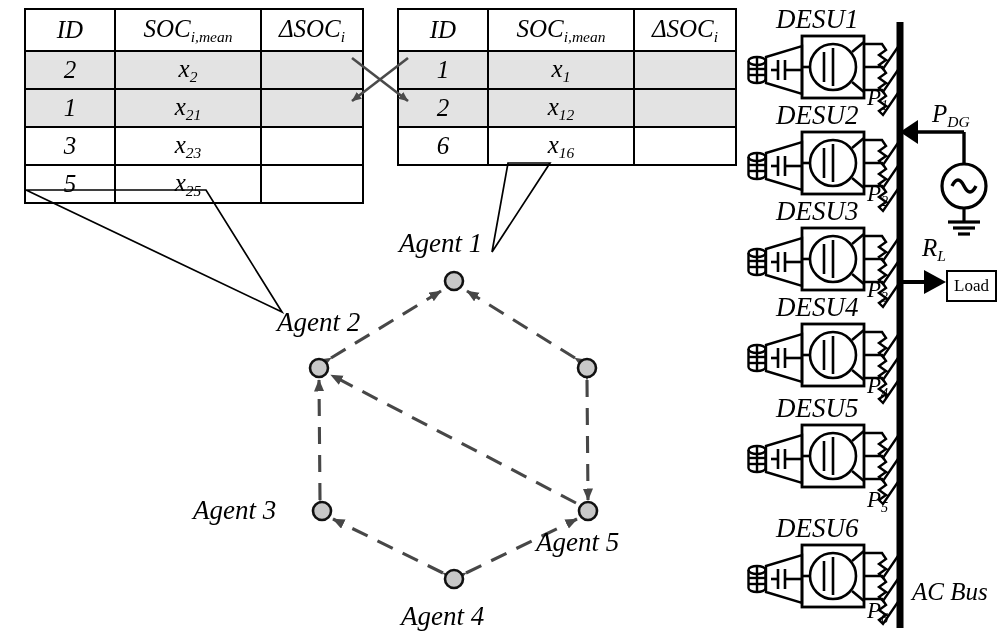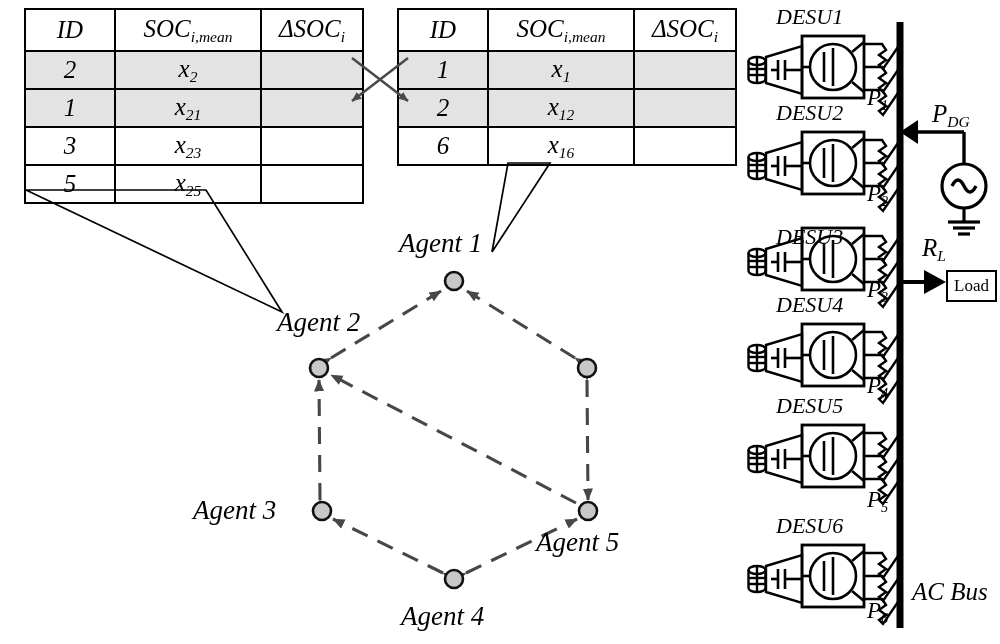--- a/index.html
+++ b/index.html
@@ -17,21 +17,21 @@
   .c-id{width:88px;}
   .c-mean{width:144px;}
   .c-delta{width:100px;border-radius:17px;}
   .sub{font-size:0.62em;vertical-align:-0.32em;font-style:italic;}
   .supvar{font-style:italic;}
 
   
   .alabel{position:absolute;font-style:italic;font-size:27px;white-space:nowrap;}
 
   
-  .desu-label{position:absolute;font-style:italic;font-size:22px;white-space:nowrap;}
+  .desu-label{position:absolute;font-style:italic;font-size:27px;white-space:nowrap;}
   .plabel{position:absolute;font-style:italic;font-size:23px;white-space:nowrap;}
   .plain-label{position:absolute;font-style:italic;font-size:25px;white-space:nowrap;}
   .loadbox{position:absolute;border:2.4px solid #000;background:#fff;
       font-size:17px;font-style:normal;padding:4px 6px;font-family:"Liberation Serif",serif;}
   svg{position:absolute;left:0;top:0;overflow:visible;}
 </style>
 </head>
 <body>
 
 <div class="stage">
@@ -352,21 +352,21 @@
   </svg>
 
   <div class="alabel" style="left:383px;top:228px;">Agent 1</div>
   <div class="alabel" style="left:261px;top:307px;">Agent 2</div>
   <div class="alabel" style="left:177px;top:495px;">Agent 3</div>
   <div class="alabel" style="left:520px;top:527px;">Agent 5</div>
   <div class="alabel" style="left:385px;top:601px;">Agent 4</div>
 
   <div class="desu-label" style="left:760px;top:4px;">DESU1</div>
   <div class="desu-label" style="left:760px;top:100px;">DESU2</div>
-  <div class="desu-label" style="left:760px;top:196px;margin-top:28px;">DESU3</div>
+  <div class="desu-label" style="left:760px;top:196px;">DESU3</div>
   <div class="desu-label" style="left:760px;top:292px;">DESU4</div>
   <div class="desu-label" style="left:760px;top:393px;">DESU5</div>
   <div class="desu-label" style="left:760px;top:513px;">DESU6</div>
 
   <div class="plabel" style="left:851px;top:85px;">
     <span>P</span><span class="sub">1</span>
   </div>
   <div class="plabel" style="left:851px;top:181px;">
     <span>P</span><span class="sub">2</span>
   </div>

